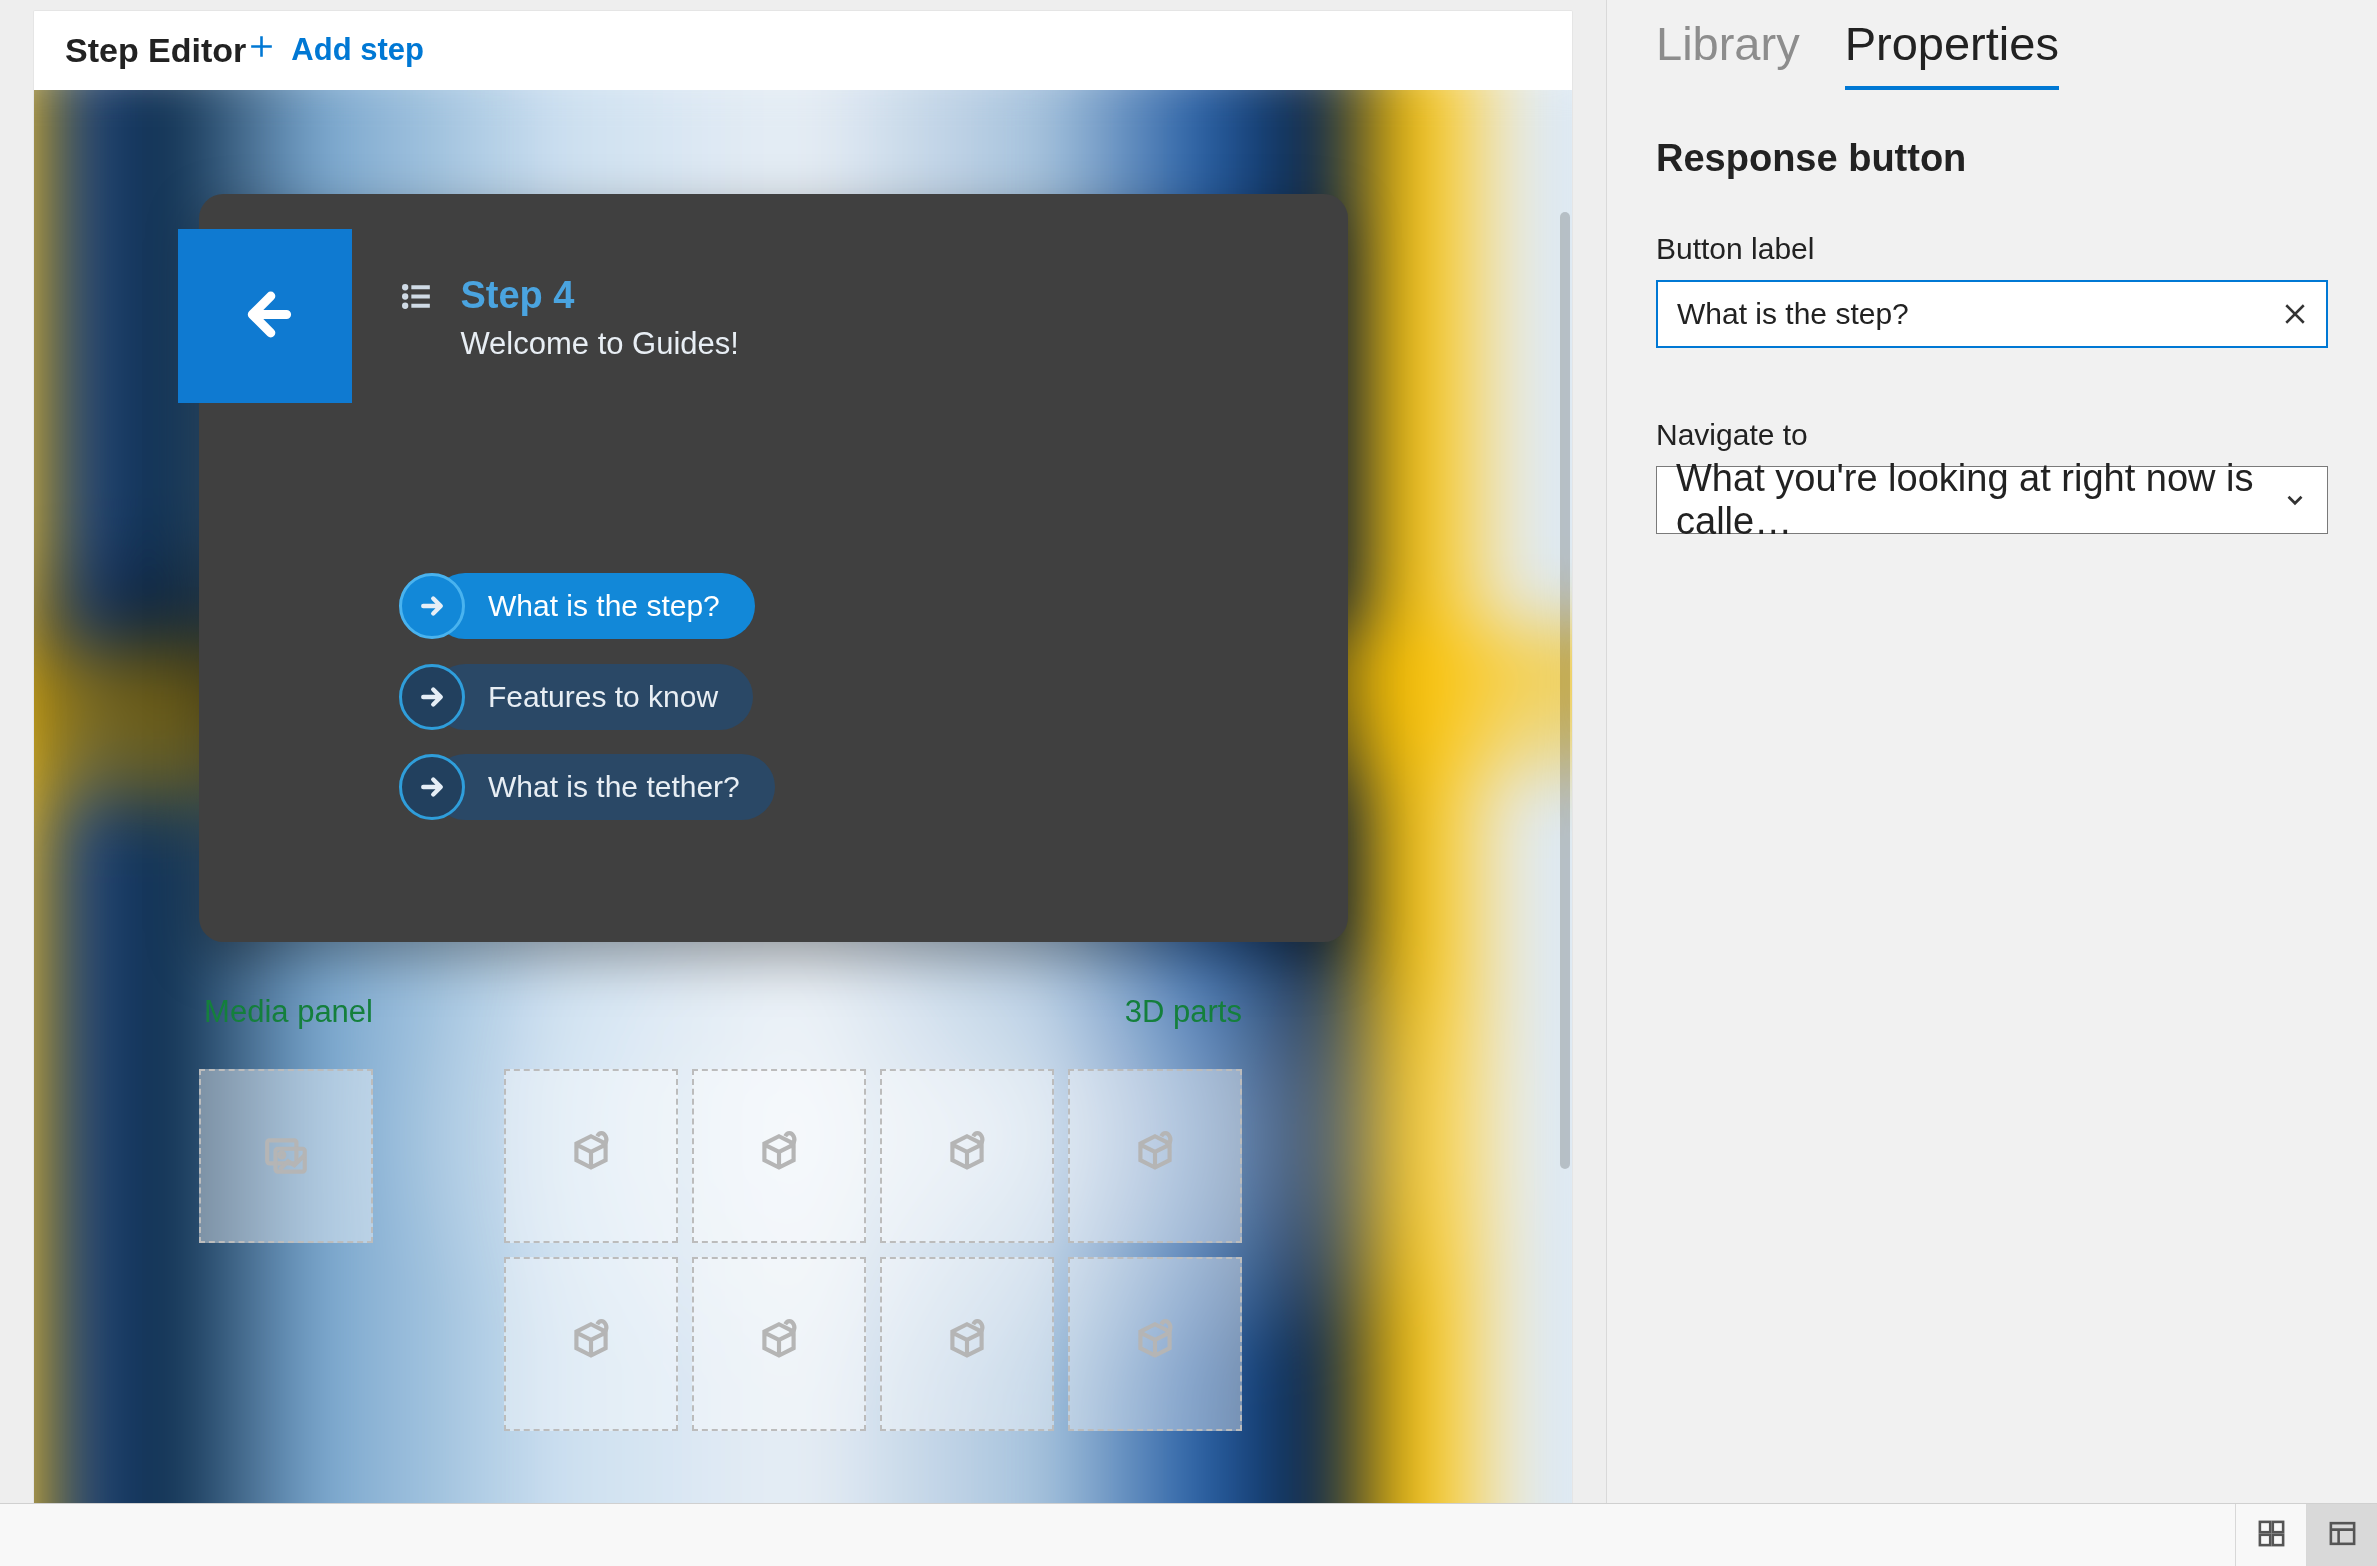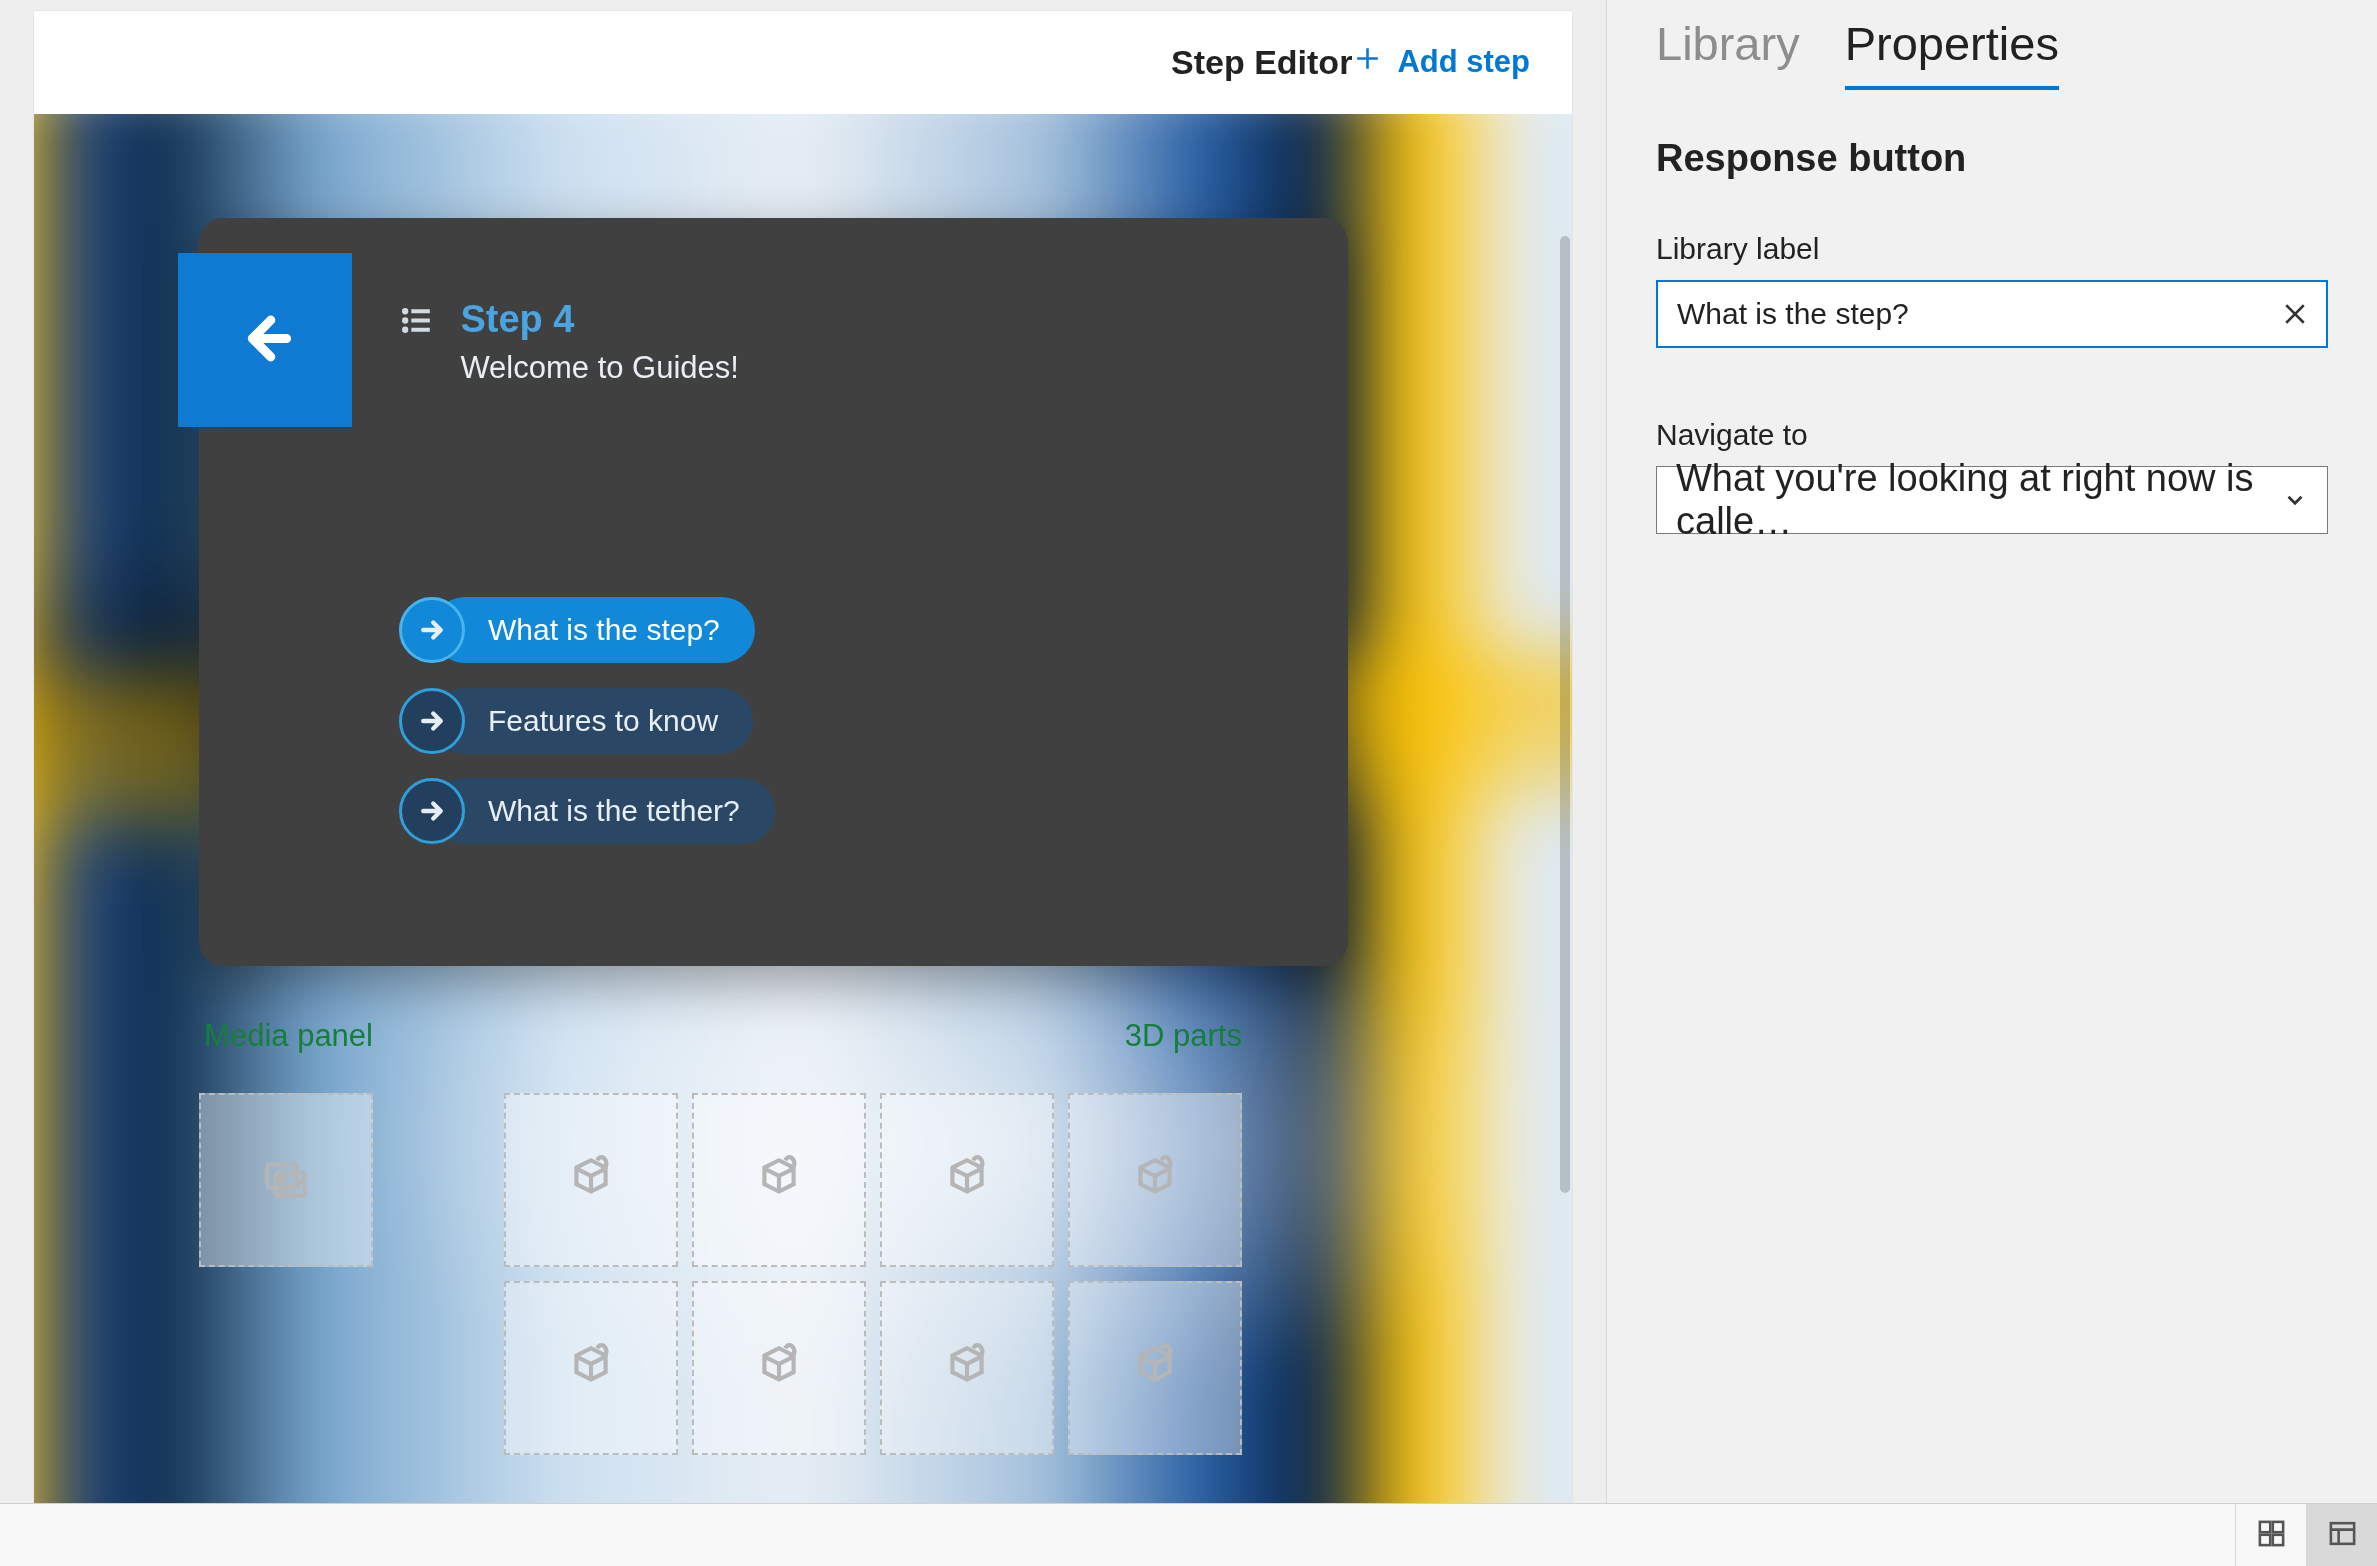--- a/index.html
+++ b/index.html
@@ -19,24 +19,24 @@
   .editor-panel {
     background: #fff;
     border: 0.9px solid #e5e5e5;
     border-radius: 1.7px;
     flex: 1;
     display: flex;
     flex-direction: column;
     overflow: hidden;
   }
   .editor-header {
-    height: 103px;
+    height: 79px;
     display: flex;
     align-items: center;
-    justify-content: flex-end;
+    justify-content: flex-start;
     padding: 0 42px 0 31px;
     border-bottom: 0.9px solid transparent;
   }
   .editor-title {
     font-size: 34px;
     font-weight: 600;
     color: #222;
   }
   .add-step-btn {
     display: flex;
@@ -451,21 +451,21 @@
   </div>
 
   <div class="inspector">
     <div class="tabs">
       <div class="tab">Library</div>
       <div class="tab active">Properties</div>
     </div>
     <div class="section">
       <div class="section-heading">Response button</div>
 
-      <div class="field-label">Library label</div>
+      <div class="field-label">Button label</div>
       <div class="text-input-wrap">
         <input class="text-input" type="text" value="What is the step?" style="">
         <span class="clear-x">
           <svg viewBox="0 0 24 24">
               <path d="M5 5l14 14M19 5L5 19"></path>
             </svg>
         </span>
       </div>
 
       <div class="field-label" style="margin-top:70px">Navigate to</div>

